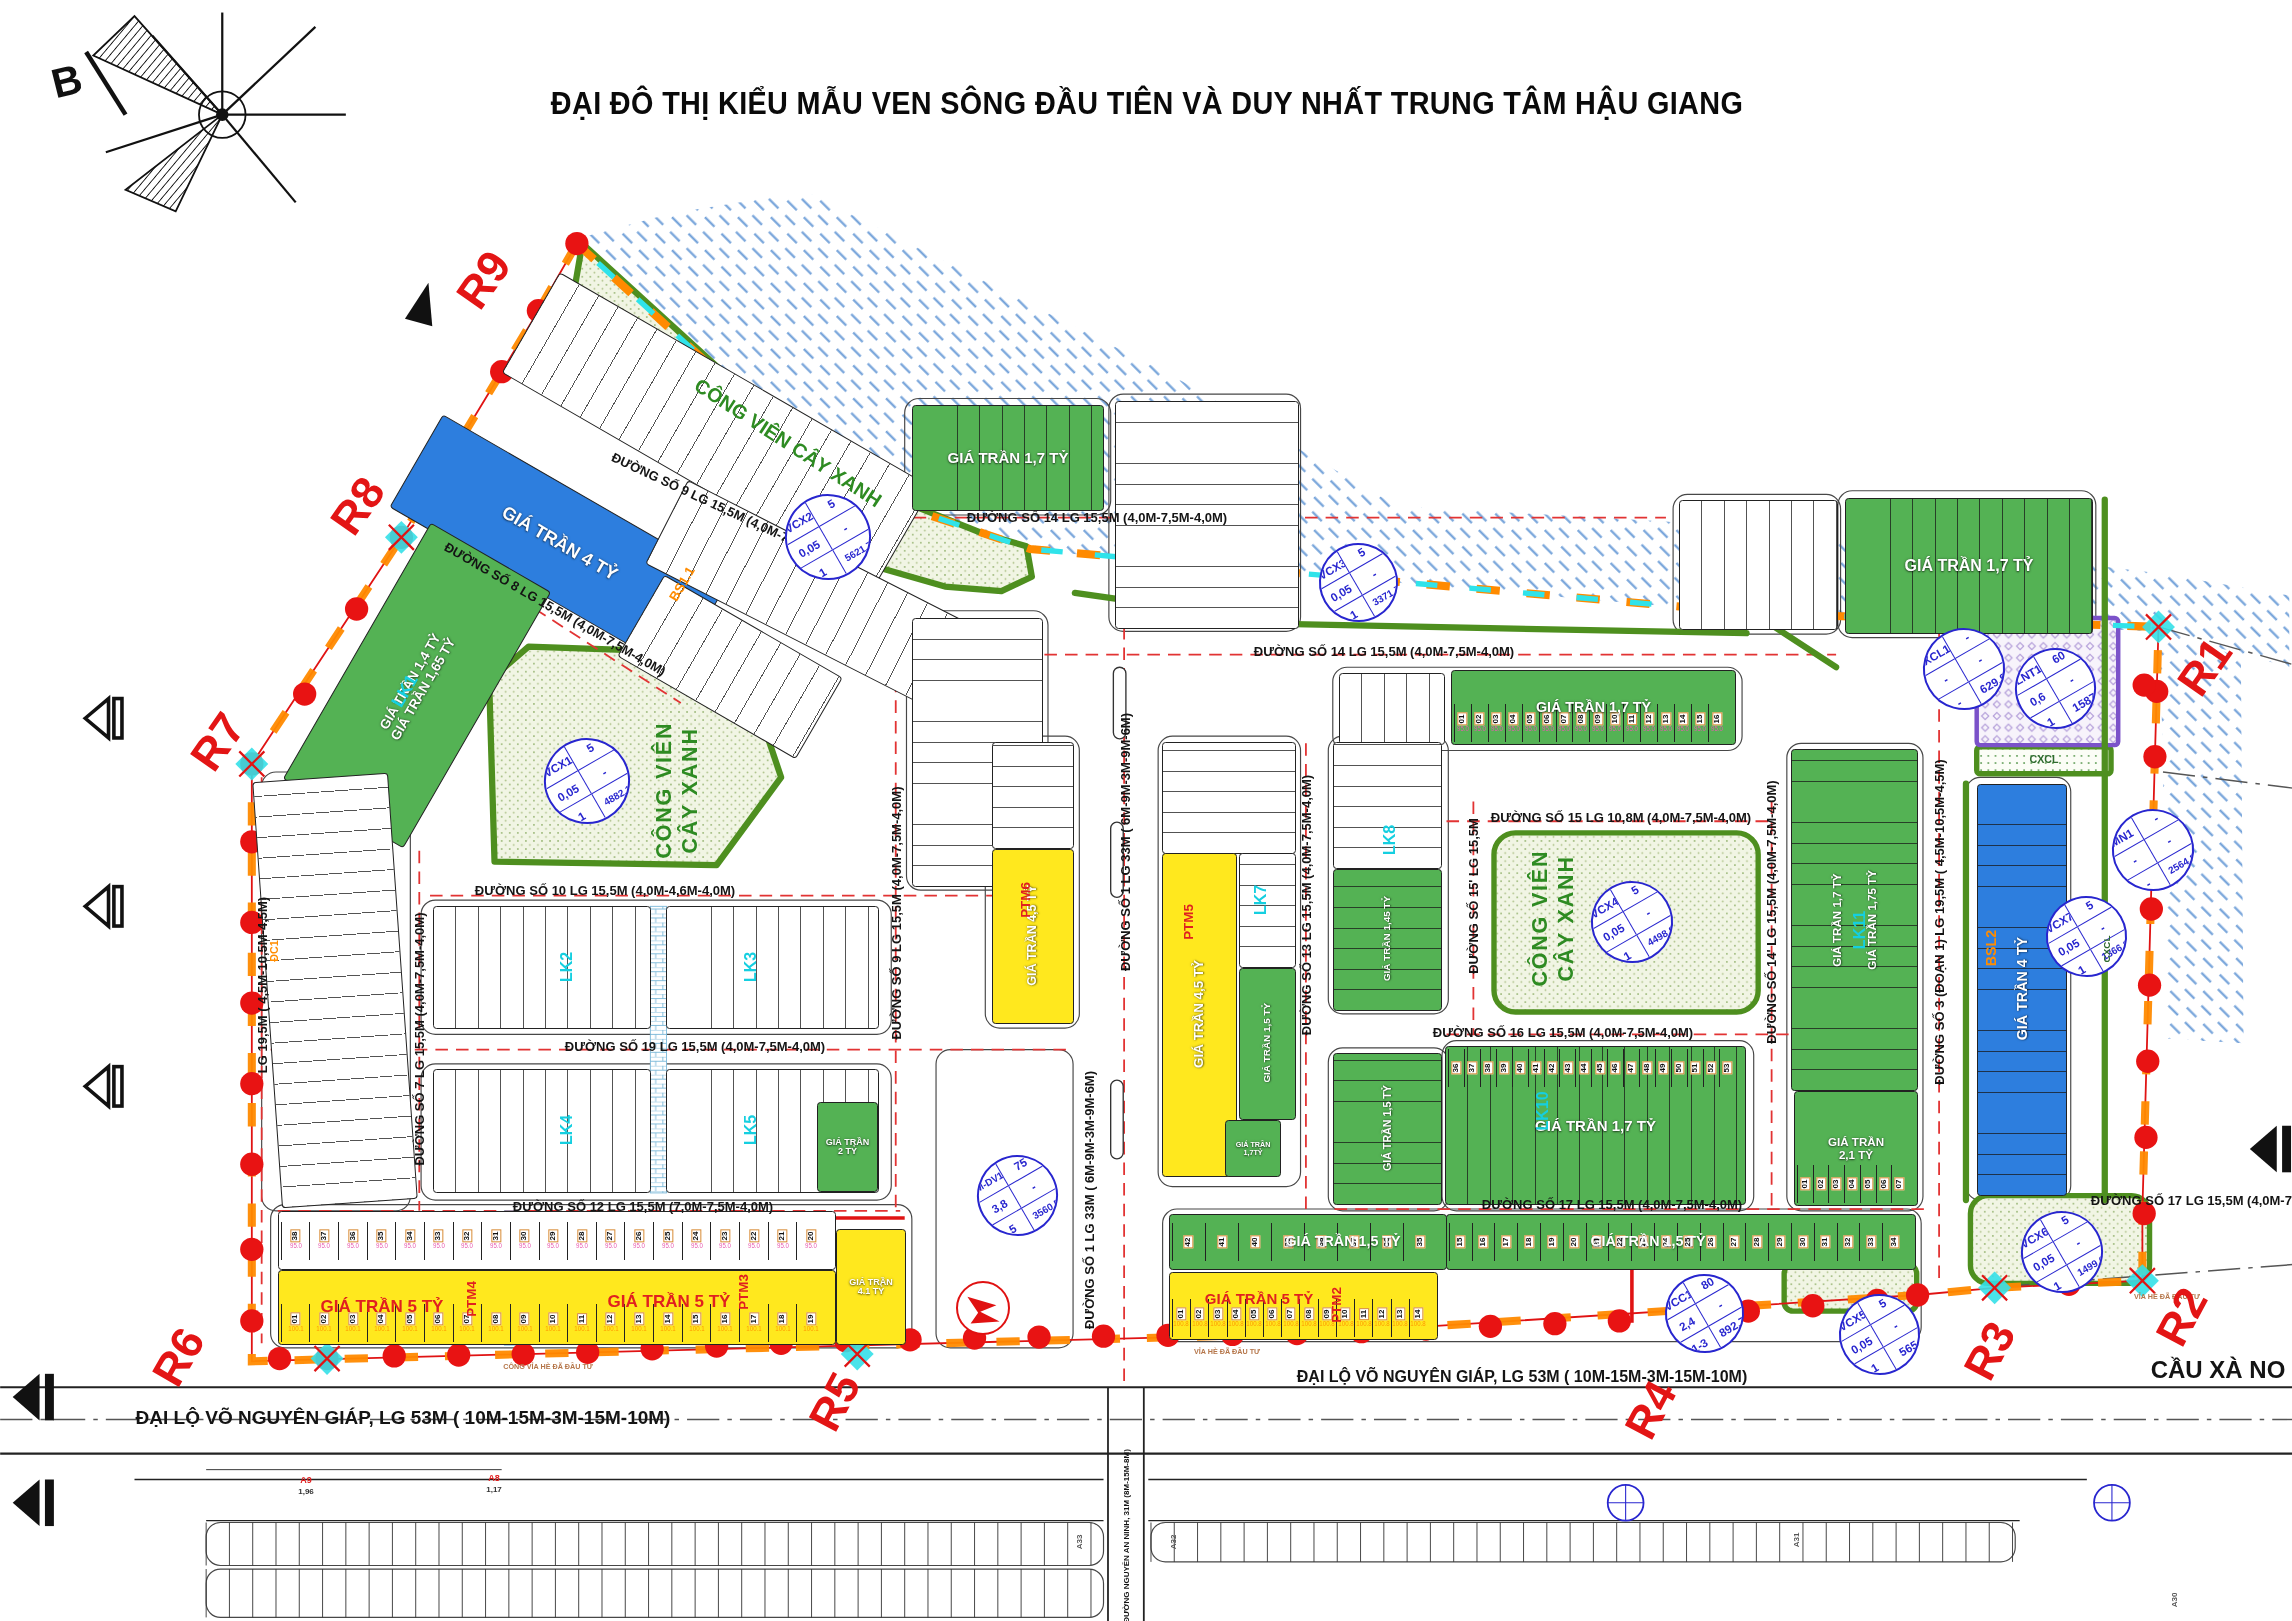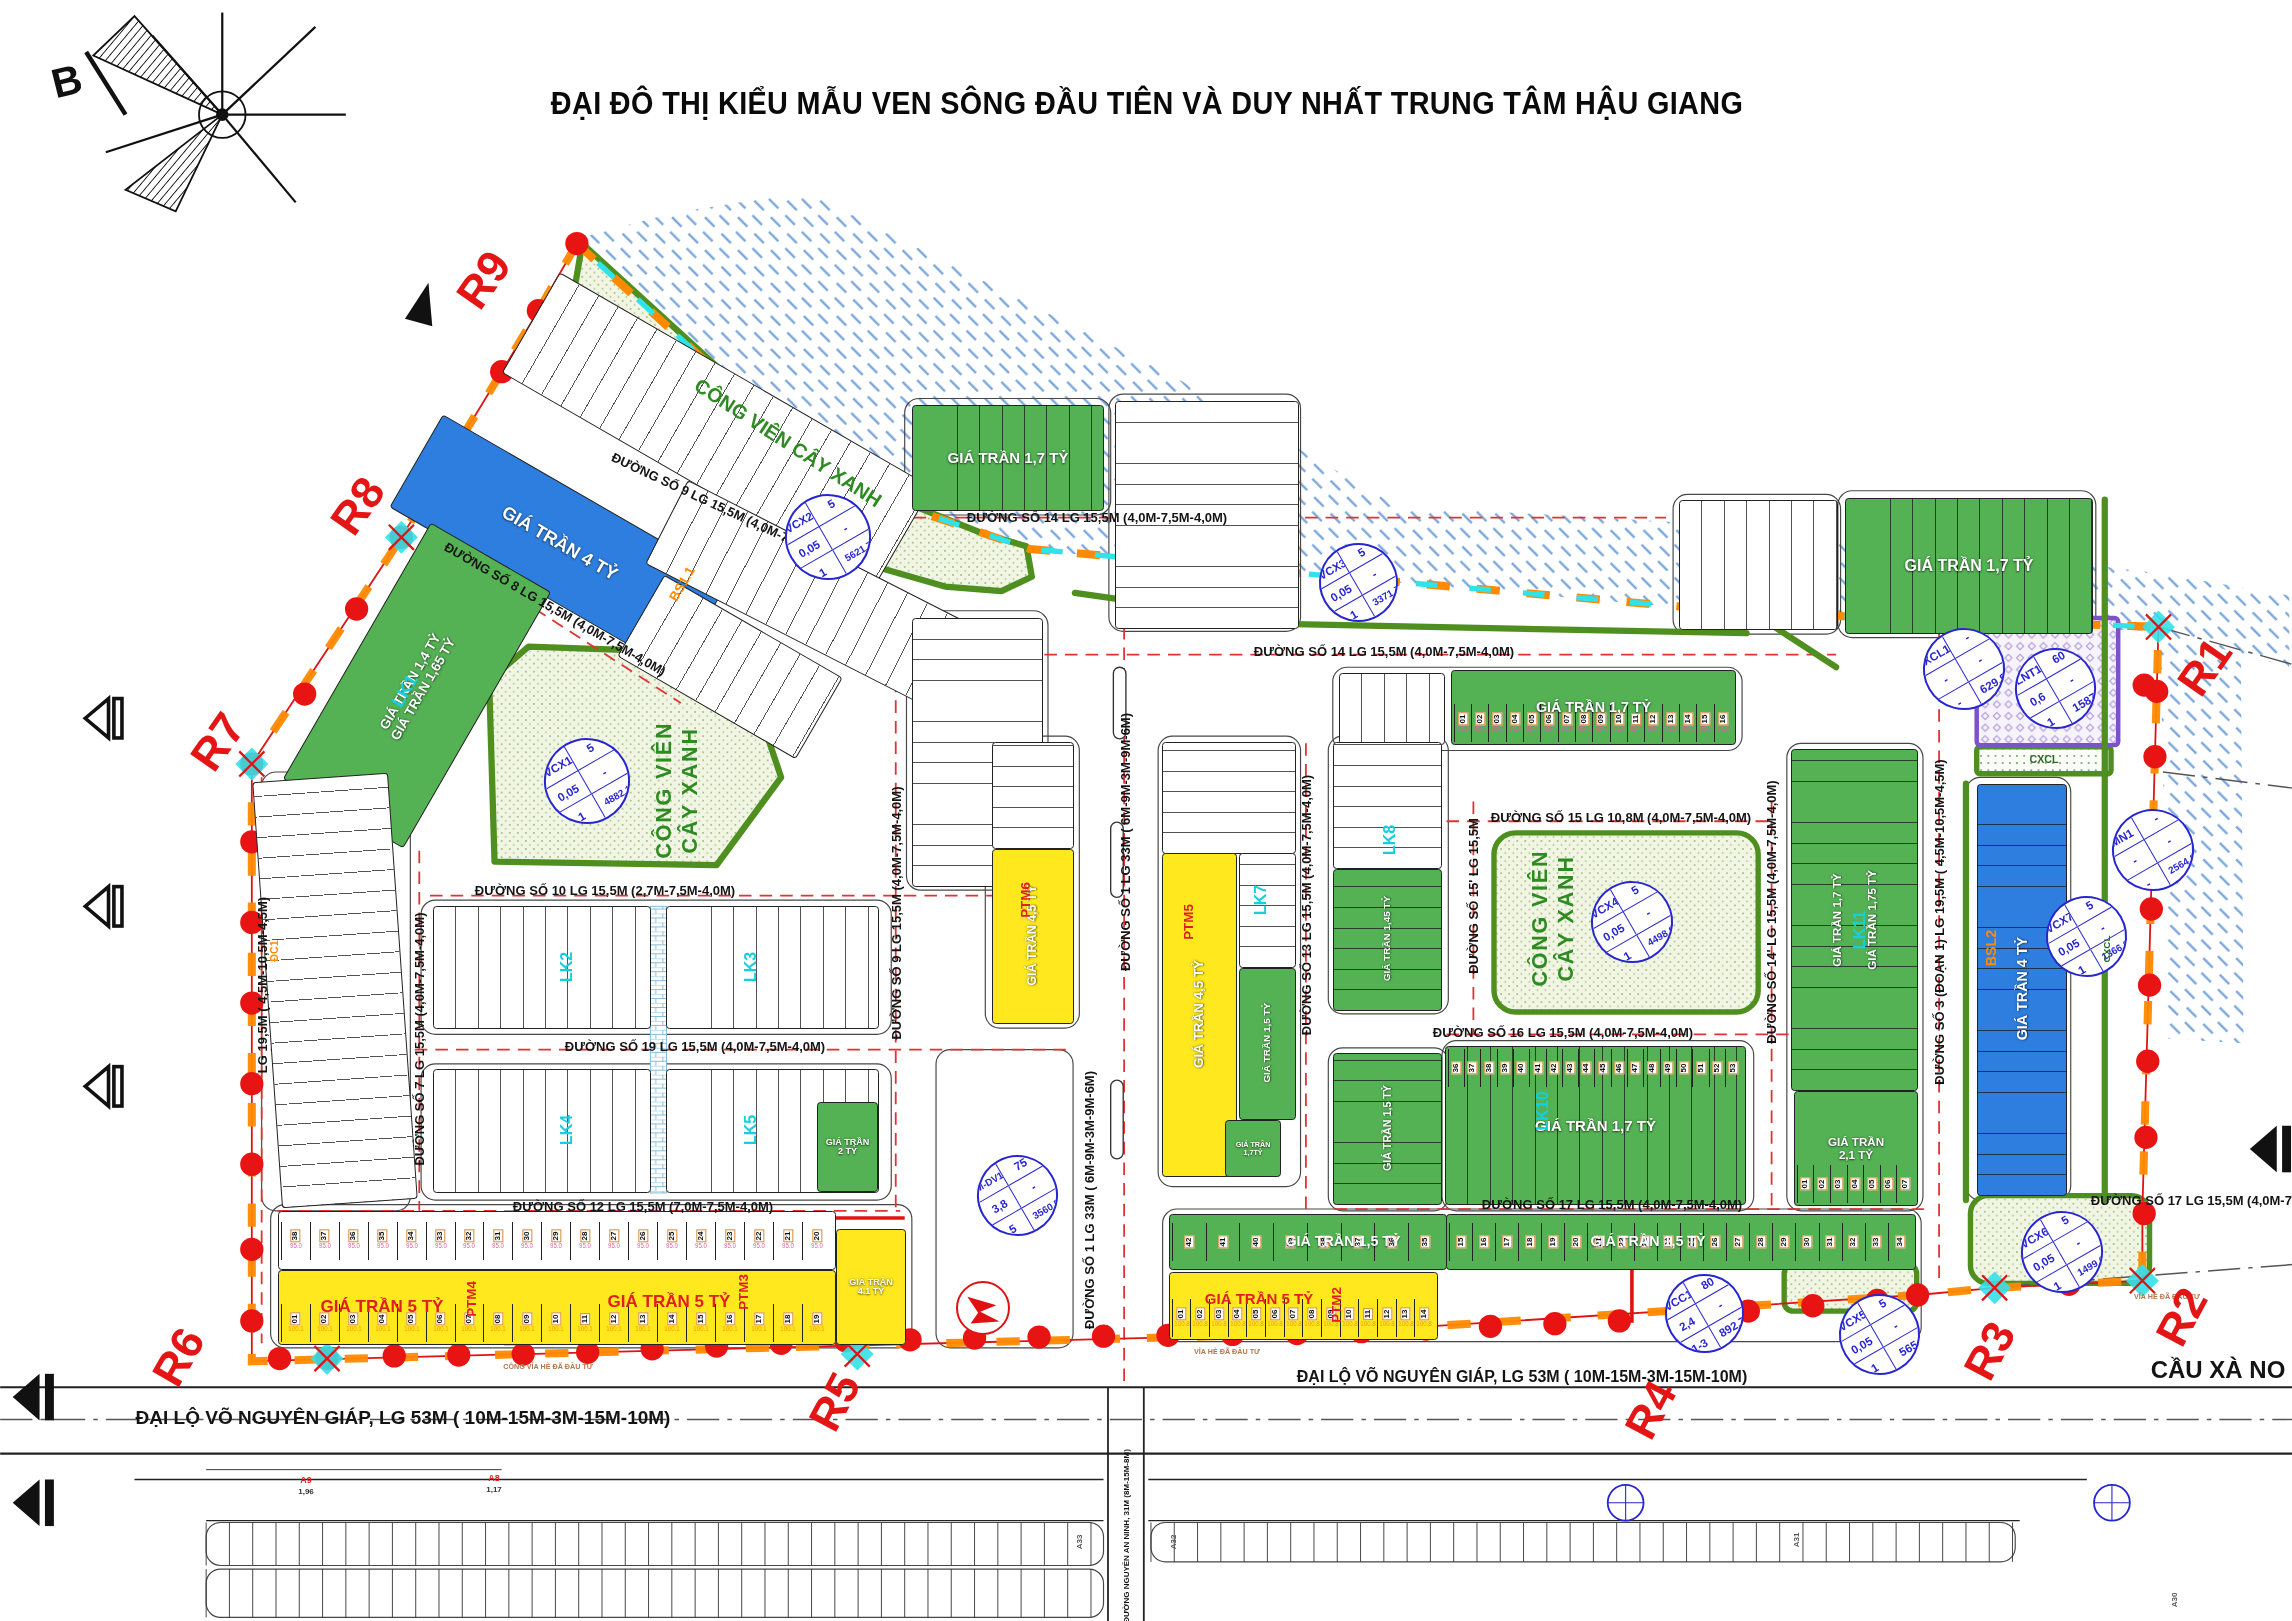--- a/index.html
+++ b/index.html
@@ -15,21 +15,21 @@
   .f-w{background:#ffffff;}
   .f-g{background:#54b254;}
   .f-y{background:#ffe81e;}
   .f-b{background:#2d7ede;}
   .st-v{background-image:repeating-linear-gradient(90deg,rgba(0,0,0,0) 0 21.5px,rgba(25,25,25,.75) 21.5px 22.4px);}
   .st-h{background-image:repeating-linear-gradient(0deg,rgba(0,0,0,0) 0 19.7px,rgba(25,25,25,.75) 19.7px 20.6px);}
   .blabel{position:relative;z-index:2;text-align:center;font-weight:800;color:#fff;line-height:1.05;
           text-shadow:0 0.9px 1.8px rgba(0,0,0,.55),0 0 2.7px rgba(0,0,0,.35);white-space:nowrap;}
   .vwrap{writing-mode:vertical-rl;transform:rotate(180deg);}
   .v2wrap{display:flex;gap:23px;}
-  .cells{position:absolute;left:1.8px;right:4px;display:flex;z-index:1;}
+  .cells{position:absolute;left:1.8px;right:10px;display:flex;z-index:1;}
   .cell{flex:1;border-left:0.9px solid #222;display:flex;flex-direction:column;align-items:center;justify-content:center;gap:0.9px;min-width:0;}
   .cellnum{font-size:8px;font-weight:700;color:#111;background:#fff;border:0.9px solid #d88b35;padding:0 0.9px;line-height:1;}
   .rotn .cellnum{transform:rotate(-90deg);}
   .cellarea{font-size:7.2px;line-height:1;transform:scaleX(.85);}
   .stamp{position:absolute;border:2.2px solid #2826cf;border-radius:50%;background:#fff;z-index:3;
          overflow:hidden;display:flex;flex-direction:column;box-sizing:border-box;}
   .srow{flex:1;display:flex;border-top:1.4px solid #2826cf;}
   .srow:first-child{border-top:none;}
   .scell{flex:1.15;display:flex;align-items:center;justify-content:center;border-left:1.4px solid #2826cf;
          color:#2826cf;font-weight:700;font-size:11.6px;white-space:nowrap;overflow:hidden;}
@@ -951,21 +951,21 @@
       </div>
     </div>
     <div class="parklab" style="left: 788px; top: 443px; font-size: 19.7px; transform: translate(-50%, -50%) rotate(33deg);">CÔNG VIÊN CÂY XANH</div>
     <div class="parklab" style="left: 678px; top: 793px; font-size: 21.5px; transform: translate(-50%, -50%) rotate(0deg); white-space: pre; letter-spacing: 1.8px;"><span class="vwrap" style="line-height: 1.2; white-space: pre;">CÔNG VIÊN
 CÂY XANH</span></div>
     <div class="parklab" style="left: 1554px; top: 921px; font-size: 21.5px; transform: translate(-50%, -50%) rotate(0deg); white-space: pre; letter-spacing: 1.8px;"><span class="vwrap" style="line-height: 1.2; white-space: pre;">CÔNG VIÊN
 CÂY XANH</span></div>
     <div class="roadlab" style="left: 555px; top: 609px; font-size: 13px; transform: translate(-50%, -50%) rotate(30deg);">ĐƯỜNG SỐ 8 LG 15,5M (4,0M-7,5M-4,0M)</div>
     <div class="roadlab" style="left: 727px; top: 510px; font-size: 13px; transform: translate(-50%, -50%) rotate(25deg);">ĐƯỜNG SỐ 9 LG 15,5M (4,0M-7,5M-4,0M)</div>
     <div class="roadlab" style="left: 896px; top: 913px; font-size: 13px; transform: translate(-50%, -50%) rotate(-90deg);">ĐƯỜNG SỐ 9 LG 15,5M (4,0M-7,5M-4,0M)</div>
-    <div class="roadlab" style="left: 605px; top: 890px; font-size: 13px; transform: translate(-50%, -50%) rotate(0deg);">ĐƯỜNG SỐ 10 LG 15,5M (2,7M-7,5M-4,0M)</div>
+    <div class="roadlab" style="left: 605px; top: 890px; font-size: 13px; transform: translate(-50%, -50%) rotate(0deg);">ĐƯỜNG SỐ 10 LG 15,5M (4,0M-4,6M-4,0M)</div>
     <div class="roadlab" style="left: 695px; top: 1046px; font-size: 13px; transform: translate(-50%, -50%) rotate(0deg);">ĐƯỜNG SỐ 19 LG 15,5M (4,0M-7,5M-4,0M)</div>
     <div class="roadlab" style="left: 643px; top: 1206px; font-size: 13px; transform: translate(-50%, -50%) rotate(0deg);">ĐƯỜNG SỐ 12 LG 15,5M (7,0M-7,5M-4,0M)</div>
     <div class="roadlab" style="left: 419px; top: 1039px; font-size: 13px; transform: translate(-50%, -50%) rotate(-90deg);">ĐƯỜNG SỐ 7 LG 15,5M (4,0M-7,5M-4,0M)</div>
     <div class="roadlab" style="left: 262px; top: 985px; font-size: 13px; transform: translate(-50%, -50%) rotate(-90deg);">LG 19,5M ( 4,5M-10,5M-4,5M)</div>
     <div class="roadlab" style="left: 1125px; top: 842px; font-size: 13px; transform: translate(-50%, -50%) rotate(-90deg);">ĐƯỜNG SỐ 1 LG 33M ( 6M-9M-3M-9M-6M)</div>
     <div class="roadlab" style="left: 1089px; top: 1200px; font-size: 13px; transform: translate(-50%, -50%) rotate(-90deg);">ĐƯỜNG SỐ 1 LG 33M ( 6M-9M-3M-9M-6M)</div>
     <div class="roadlab" style="left: 1306px; top: 905px; font-size: 13px; transform: translate(-50%, -50%) rotate(-90deg);">ĐƯỜNG SỐ 13 LG 15,5M (4,0M-7,5M-4,0M)</div>
     <div class="roadlab" style="left: 1097px; top: 517px; font-size: 13px; transform: translate(-50%, -50%) rotate(0deg);">ĐƯỜNG SỐ 14 LG 15,5M (4,0M-7,5M-4,0M)</div>
     <div class="roadlab" style="left: 1384px; top: 651px; font-size: 13px; transform: translate(-50%, -50%) rotate(0deg);">ĐƯỜNG SỐ 14 LG 15,5M (4,0M-7,5M-4,0M)</div>
     <div class="roadlab" style="left: 1771px; top: 912px; font-size: 13px; transform: translate(-50%, -50%) rotate(-90deg);">ĐƯỜNG SỐ 14' LG 15,5M (4,0M-7,5M-4,0M)</div>

